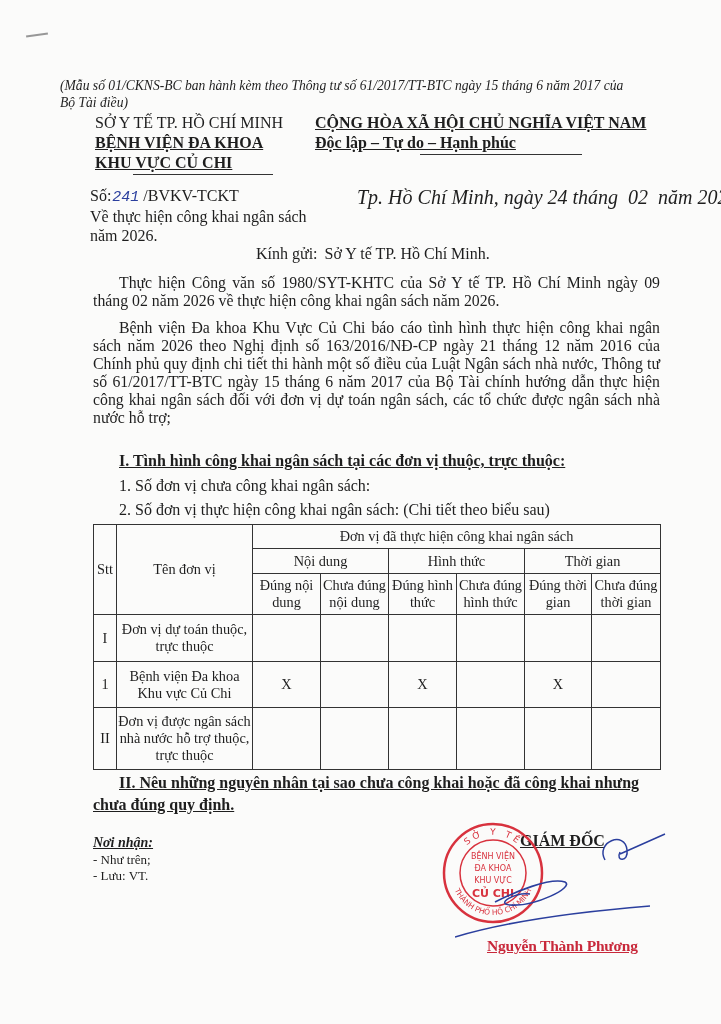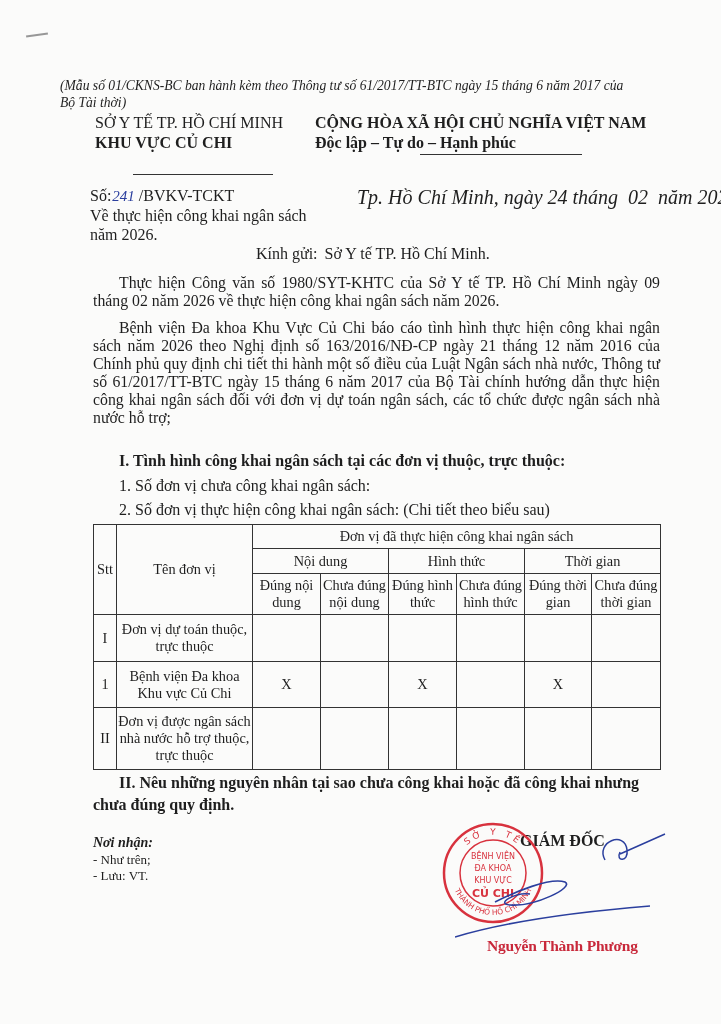--- a/index.html
+++ b/index.html
@@ -1,55 +1,56 @@
 <!DOCTYPE html>
 <html><head>
 <meta charset="utf-8">
 <style>
   html, body { margin:0; padding:0; }
   body { width:721px; height:1024px; background:#fbfbfa; position:relative; overflow:hidden;
          font-family:"Liberation Serif", serif; color:#1e1e1e; }
   .abs { position:absolute; }
   .c { text-align:left; }
   .it { font-style:italic; }
-  .b { font-weight:bold; }
+  .b { font-weight:bold;text-decoration:underline; }
   .line { position:absolute; height:0; border-top:1px solid #333; }
   .para { position:absolute; left:93px; width:567px; font-size:15.8px; line-height:18px; text-align:justify; }
   .para .ind { display:inline-block; width:26px; }
   table.bt { position:absolute; left:93px; top:524px; border-collapse:collapse; font-size:14.3px; }
   table.bt td { border:1.2px solid #333; text-align:center; vertical-align:middle; padding:0 1px; line-height:17px; }
   td.left { text-align:right; }
   .stamp { position:absolute; left:441px; top:821px; width:104px; height:104px; }
   .sig { position:absolute; }
 </style>
 </head>
 <body>
 
 <div class="abs" style="left:26px;top:34px;width:22px;height:2px;background:#555;transform:rotate(-8deg);opacity:.6"></div>
 
 <div class="abs c it" style="left:60px;width:620px;top:77px;font-size:13.6px;line-height:17px;">
   <div>(Mẫu số 01/CKNS-BC ban hành kèm theo Thông tư số 61/2017/TT-BTC ngày 15 tháng 6 năm 2017 của</div>
-  <div>Bộ Tài thời)</div>
+  <div>Bộ Tài điều)</div>
 </div>
 
 <div class="abs c" style="left:95px;width:220px;top:113px;font-size:16px;line-height:20px;">
   <div>SỞ Y TẾ TP. HỒ CHÍ MINH</div>
+  <div class="b">BỆNH VIỆN ĐA KHOA</div>
   <div class="b">KHU VỰC CỦ CHI</div>
 </div>
 <div class="line" style="left:133px;width:140px;top:174px;"></div>
 
 <div class="abs c b" style="left:315px;width:370px;top:113px;font-size:16px;line-height:20px;">
   <div>CỘNG HÒA XÃ HỘI CHỦ NGHĨA VIỆT NAM</div>
   <div>Độc lập – Tự do – Hạnh phúc</div>
 </div>
 <div class="line" style="left:420px;width:162px;top:154px;"></div>
 
 <div class="abs c" style="left:90px;width:230px;top:186px;font-size:16px;line-height:19px;">
   <div>
-    <span>Số:</span><span style="color:#2b3f9e;font-family:Liberation Serif, serif;font-size:15px;font-style:italic;margin:0 4px 0 1px;">241</span><span>/BVKV-TCKT</span>
+    <span>Số:</span><span style="color:#2b3f9e;font-family:Liberation Mono, monospace;font-size:15px;font-style:italic;margin:0 4px 0 1px;">241</span><span>/BVKV-TCKT</span>
   </div>
   <div>Về thực hiện công khai ngân sách</div>
   <div>năm 2026.</div>
 </div>
 
 <div class="abs it" style="left:357px;top:186px;font-size:20px;white-space:pre;">Tp. Hồ Chí Minh, ngày 24 tháng  02  năm 2026</div>
 
 <div class="abs" style="left:256px;top:245px;font-size:16px;">
   <span>Kính gửi:</span>
   <span style="margin-left:3px;">Sở Y tế TP. Hồ Chí Minh.</span>

